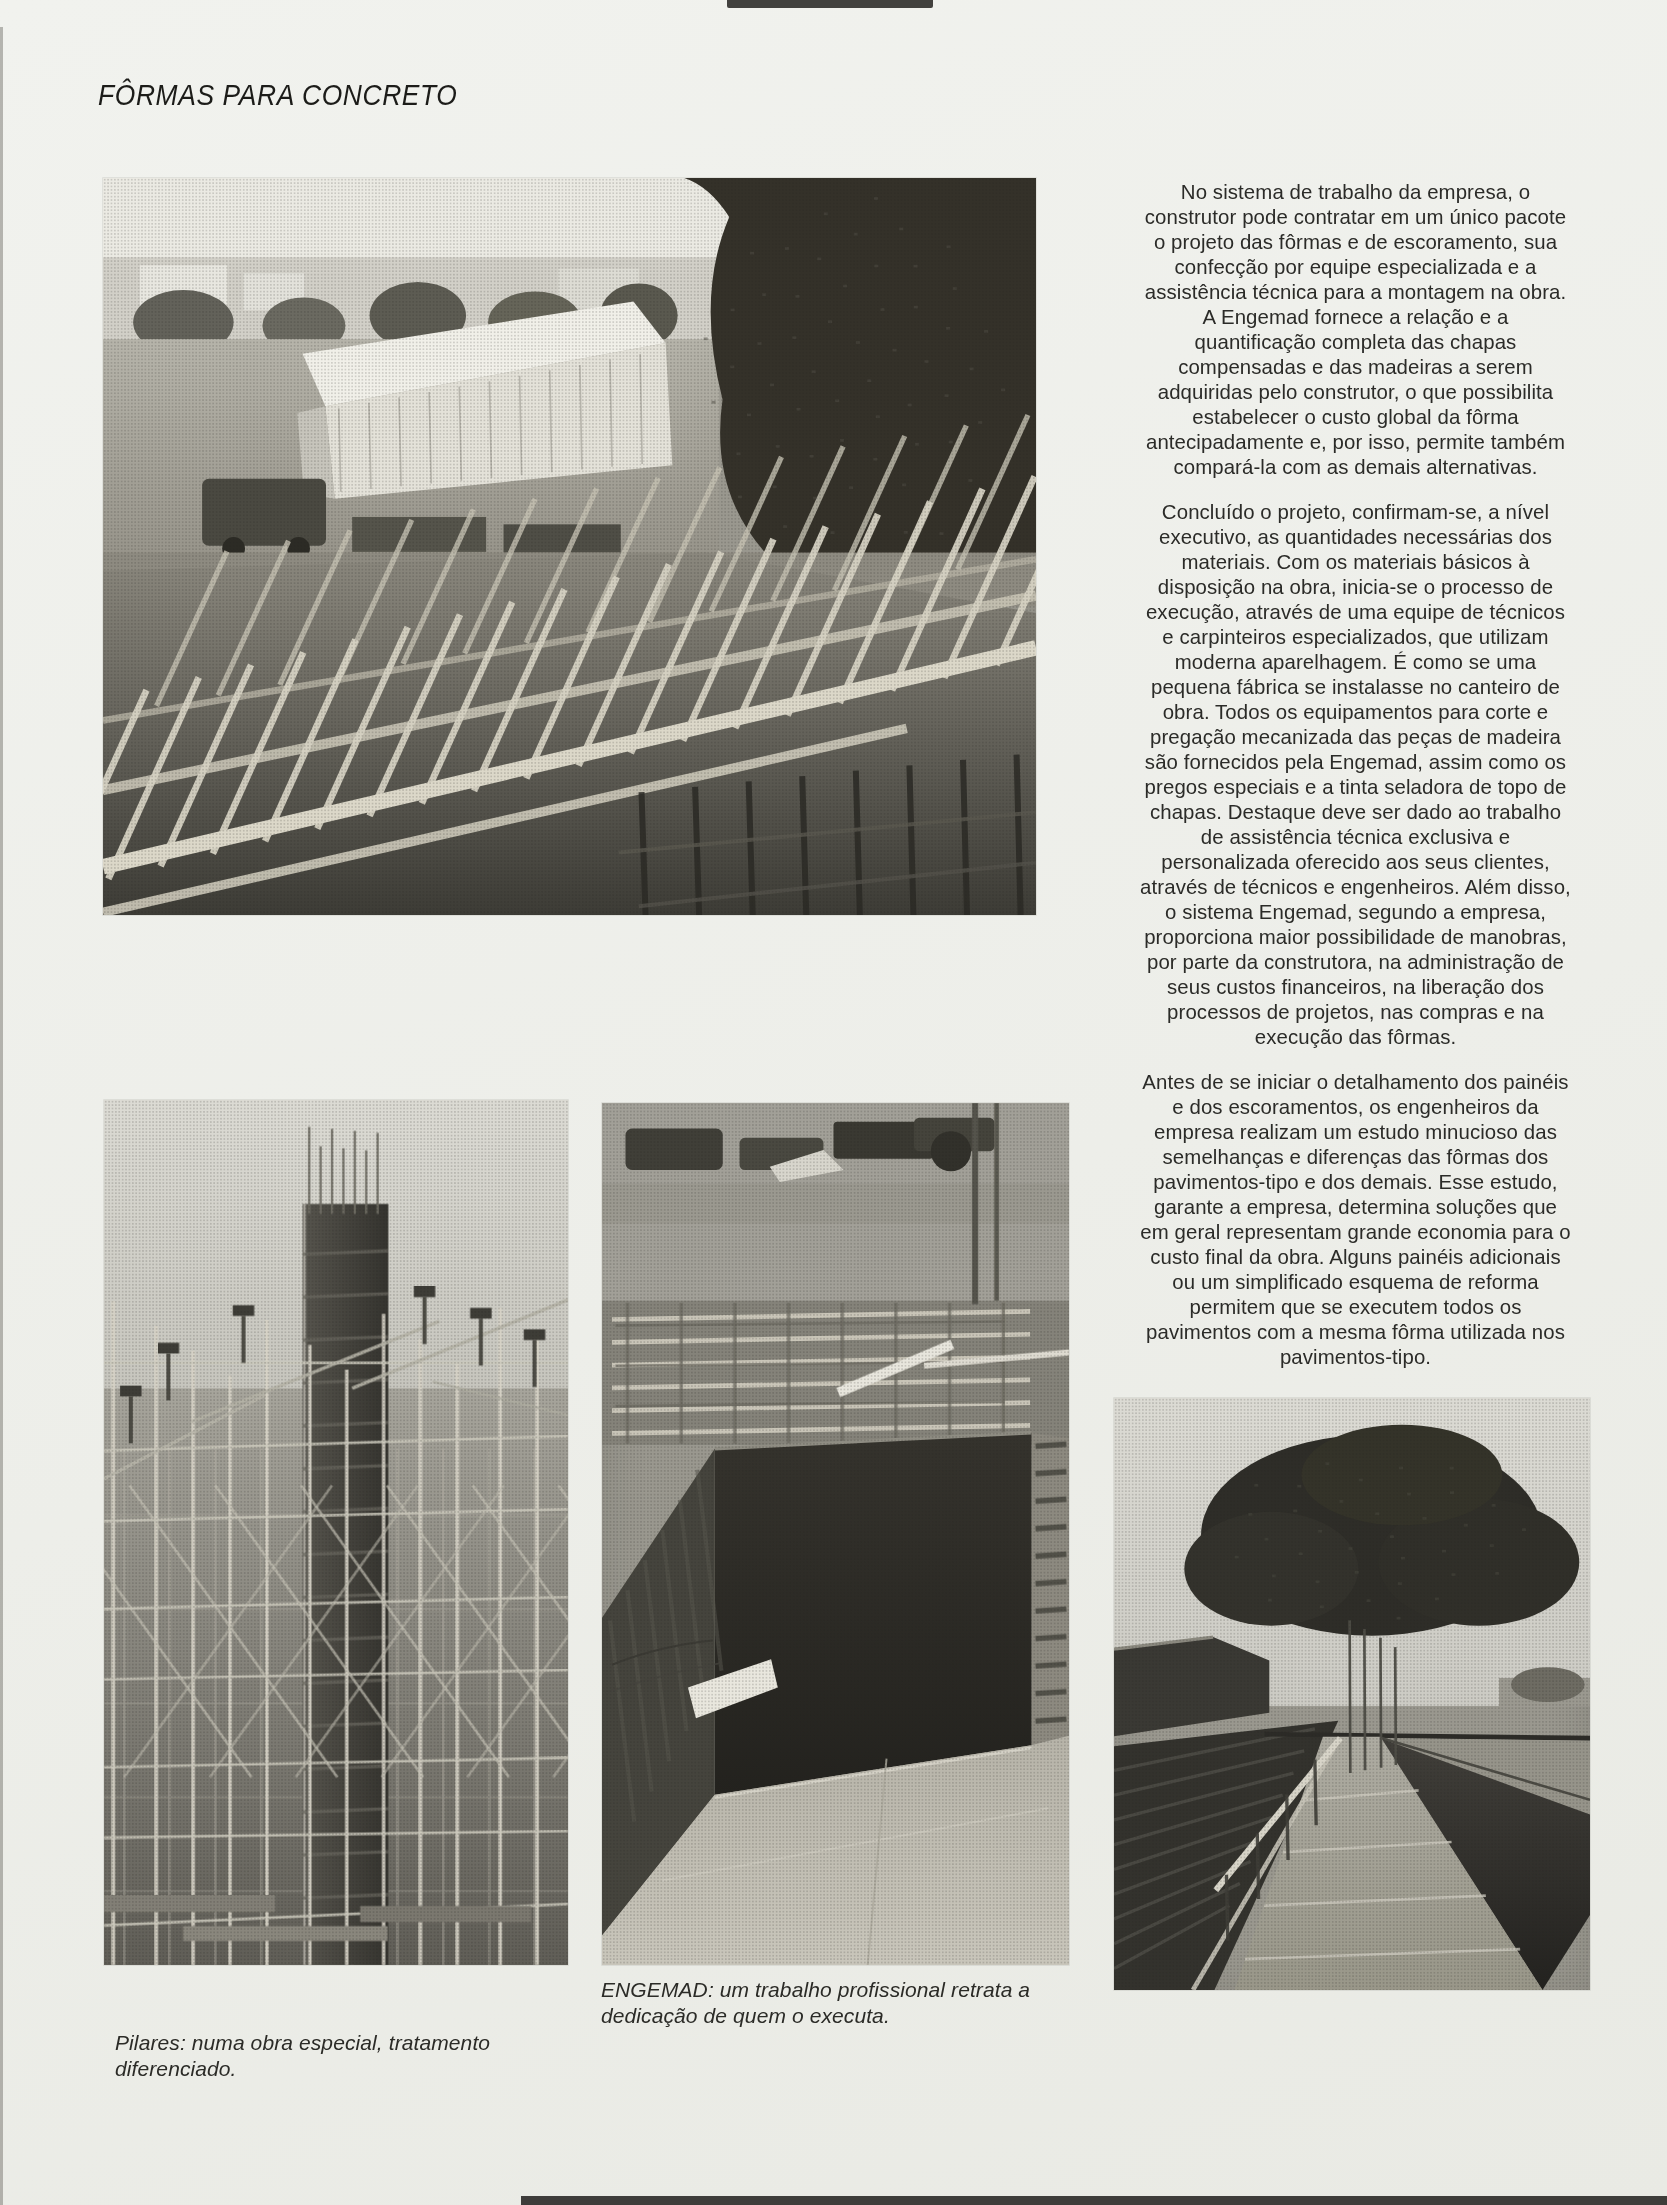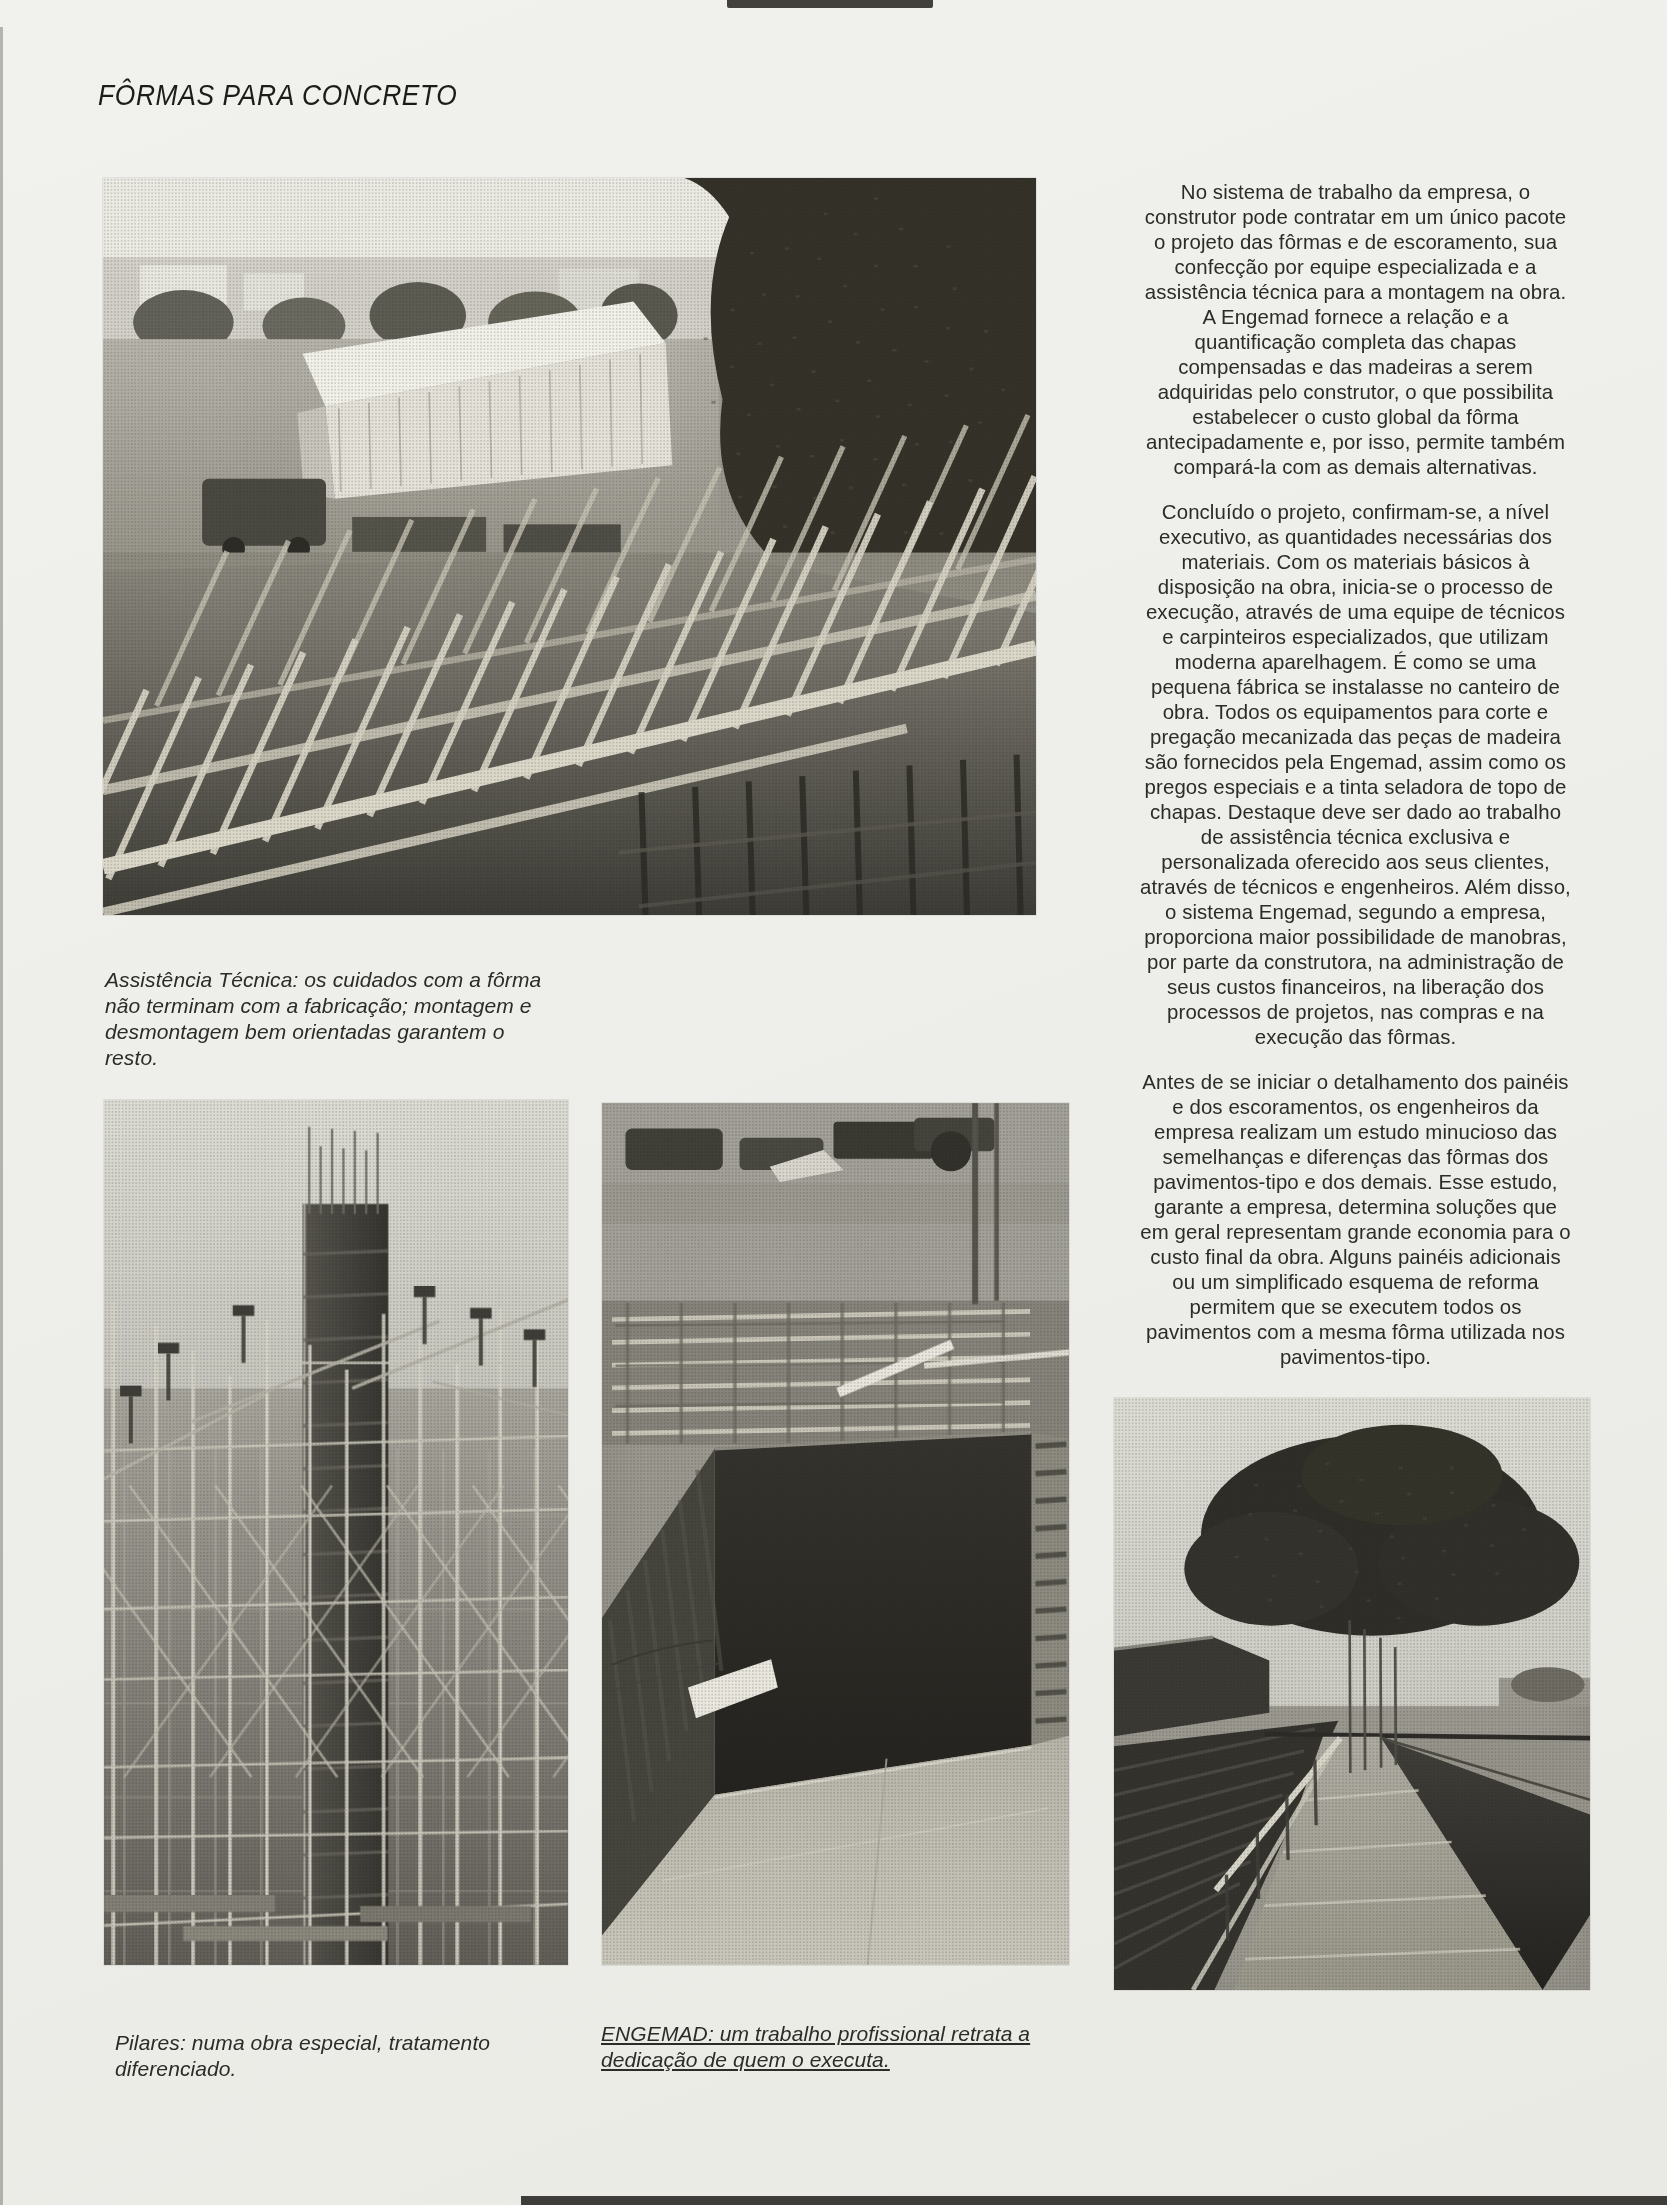--- a/index.html
+++ b/index.html
@@ -197,24 +197,20 @@
           <line x1="1210" y1="1098" x2="1204" y2="875" stroke="#2b2a25" stroke-width="9" opacity="0.85"></line>
           <line x1="1290" y1="1098" x2="1284" y2="867" stroke="#2b2a25" stroke-width="9" opacity="0.85"></line>
           <line x1="1370" y1="1098" x2="1364" y2="859" stroke="#2b2a25" stroke-width="9" opacity="0.85"></line>
           <line x1="770" y1="1005" x2="1393" y2="945" stroke="#5a584f" stroke-width="6" opacity="0.8"></line>
           <line x1="800" y1="1085" x2="1393" y2="1020" stroke="#53514a" stroke-width="6" opacity="0.8"></line>
         </g>
     </svg>
     <div class="ht"></div>
   </figure>
 
-  <p class="caption" style="left:105px;top:946px;width:482px;">Assistência Técnica: os cuidados com a fôrma
-não terminam com a fabricação; montagem e
-desmontagem bem orientadas garantem o
-resto.</p>
 
   <div class="article-col">
     <p class="para">No sistema de trabalho da empresa, o
 construtor pode contratar em um único pacote
 o projeto das fôrmas e de escoramento, sua
 confecção por equipe especializada e a
 assistência técnica para a montagem na obra.
 A Engemad fornece a relação e a
 quantificação completa das chapas
 compensadas e das madeiras a serem
@@ -568,20 +564,20 @@
           <line x1="214" y1="650" x2="216" y2="748" stroke="#3f3e38" stroke-width="5" opacity="0.9"></line>
           <line x1="258" y1="592" x2="260" y2="690" stroke="#3f3e38" stroke-width="5" opacity="0.9"></line>
           <line x1="300" y1="540" x2="302" y2="638" stroke="#3f3e38" stroke-width="5" opacity="0.9"></line>
         </g>
     </svg>
     <div class="ht"></div>
   </figure>
 
   <p class="caption" style="left:103px;top:2009px;width:436px;margin-left:12px;">Pilares: numa obra especial, tratamento
 diferenciado.</p>
-  <p class="caption" style="left:601px;top:2000px;width:482px;text-decoration:underline;">ENGEMAD: um trabalho profissional retrata a
+  <p class="caption" style="left:601px;top:1956px;width:482px;">ENGEMAD: um trabalho profissional retrata a
 dedicação de quem o executa.</p>
 
   <div class="edge-top"></div>
   <div class="edge-bottom"></div>
   <div class="edge-left"></div>
 </div>
 
 
 </body></html>

